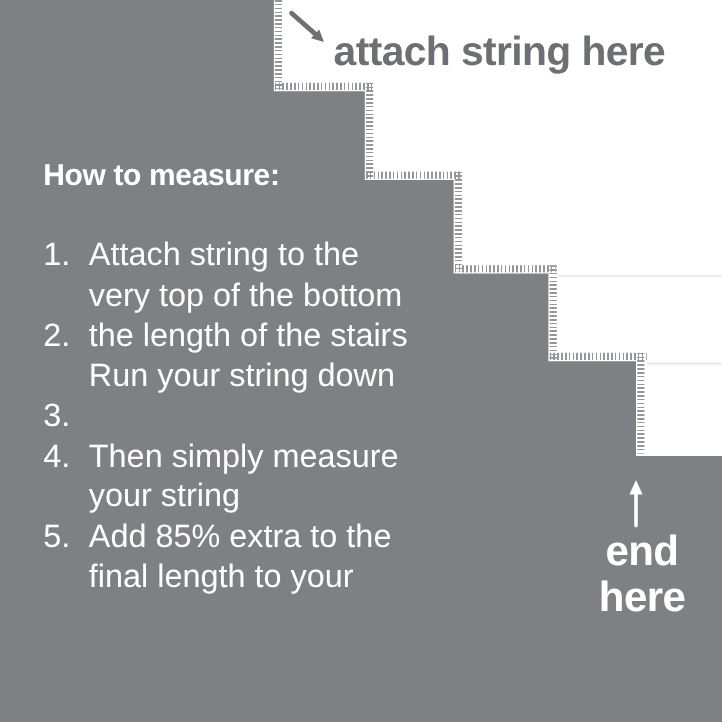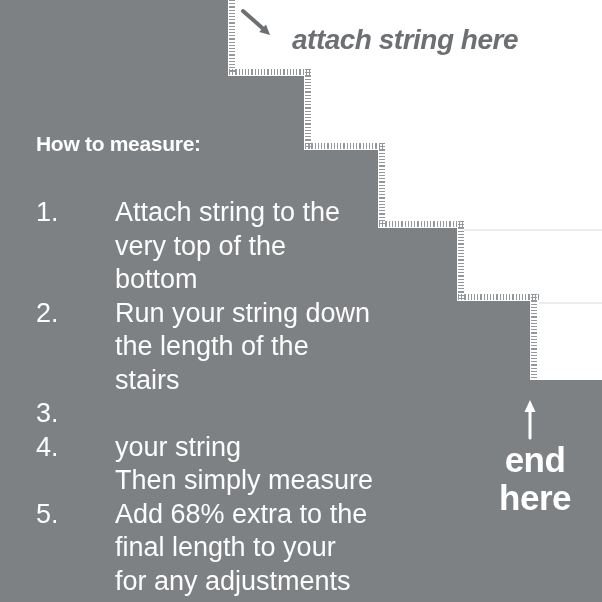--- a/index.html
+++ b/index.html
@@ -35,38 +35,38 @@
   .seg-h3{left:379px;top:221px;width:84px;}
   .seg-v4{left:458px;top:221px;height:78px;}
   .seg-h4{left:458px;top:294px;width:81px;}
   .seg-v5{left:531px;top:294px;height:84px;}
   
   .faint-line{position:absolute;height:2px;background:#ececec;}
   .faint-1{left:464px;top:229px;width:138px;}
   .faint-2{left:539px;top:302px;width:63px;}
   
   .attach-label{
-    position:absolute;left:292px;top:24px;
-    font-size:28px;font-weight:bold;letter-spacing:-0.5px;
-    color:#6d7073;white-space:nowrap;font-style:italic;
+    position:absolute;left:278px;top:24px;
+    font-size:34px;font-weight:bold;letter-spacing:-0.5px;
+    color:#6d7073;white-space:nowrap;
   }
   .attach-arrow{position:absolute;left:236px;top:4px;}
   
   .howto-heading{
     position:absolute;left:36px;top:132px;
-    font-size:21px;font-weight:bold;letter-spacing:-0.3px;
+    font-size:25px;font-weight:bold;letter-spacing:-0.3px;
     color:#ffffff;white-space:nowrap;
   }
   .howto-list{
     position:absolute;left:36px;top:196px;width:340px;
     color:#fdfdfd;font-size:27px;line-height:33.5px;
   }
   .howto-item{display:flex;}
   .howto-num{width:38px;flex:0 0 38px;}
-  .howto-lines{flex:1;margin-left:41px;}
+  .howto-lines{flex:1;}
   
   .end-arrow{position:absolute;left:518px;top:396px;}
   .end-label{
     position:absolute;left:460px;top:441px;width:150px;
     text-align:center;color:#ffffff;
     font-size:35px;font-weight:bold;line-height:38px;letter-spacing:-0.5px;
   }
 </style>
 </head>
 <body>
@@ -100,40 +100,39 @@
     <div class="howto-item">
       <div class="howto-num">1.</div>
       <div class="howto-lines">
         <div>Attach string to the</div>
         <div>very top of the bottom</div>
       </div>
     </div>
     <div class="howto-item">
       <div class="howto-num">2.</div>
       <div class="howto-lines">
+        <div>the length of the stairs</div>
         <div>Run your string down</div>
-        <div>the length of the stairs</div>
       </div>
     </div>
     <div class="howto-item">
       <div class="howto-num">3.</div>
     </div>
     <div class="howto-item">
       <div class="howto-num">4.</div>
       <div class="howto-lines">
+        <div>Then simply measure</div>
         <div>your string</div>
-        <div>Then simply measure</div>
       </div>
     </div>
     <div class="howto-item">
       <div class="howto-num">5.</div>
       <div class="howto-lines">
-        <div>Add 68% extra to the</div>
+        <div>Add 85% extra to the</div>
         <div>final length to your</div>
-        <div>for any adjustments</div>
       </div>
     </div>
   </div>
 
   <svg class="end-arrow" width="24" height="44" viewBox="0 0 24 44">
     <line x1="12" y1="42" x2="12" y2="13" stroke="#ffffff" stroke-width="3" stroke-linecap="round"></line>
     <polygon points="12,4 6.5,16 17.5,16" fill="#ffffff"></polygon>
   </svg>
   <div class="end-label">
     <div>end</div>

